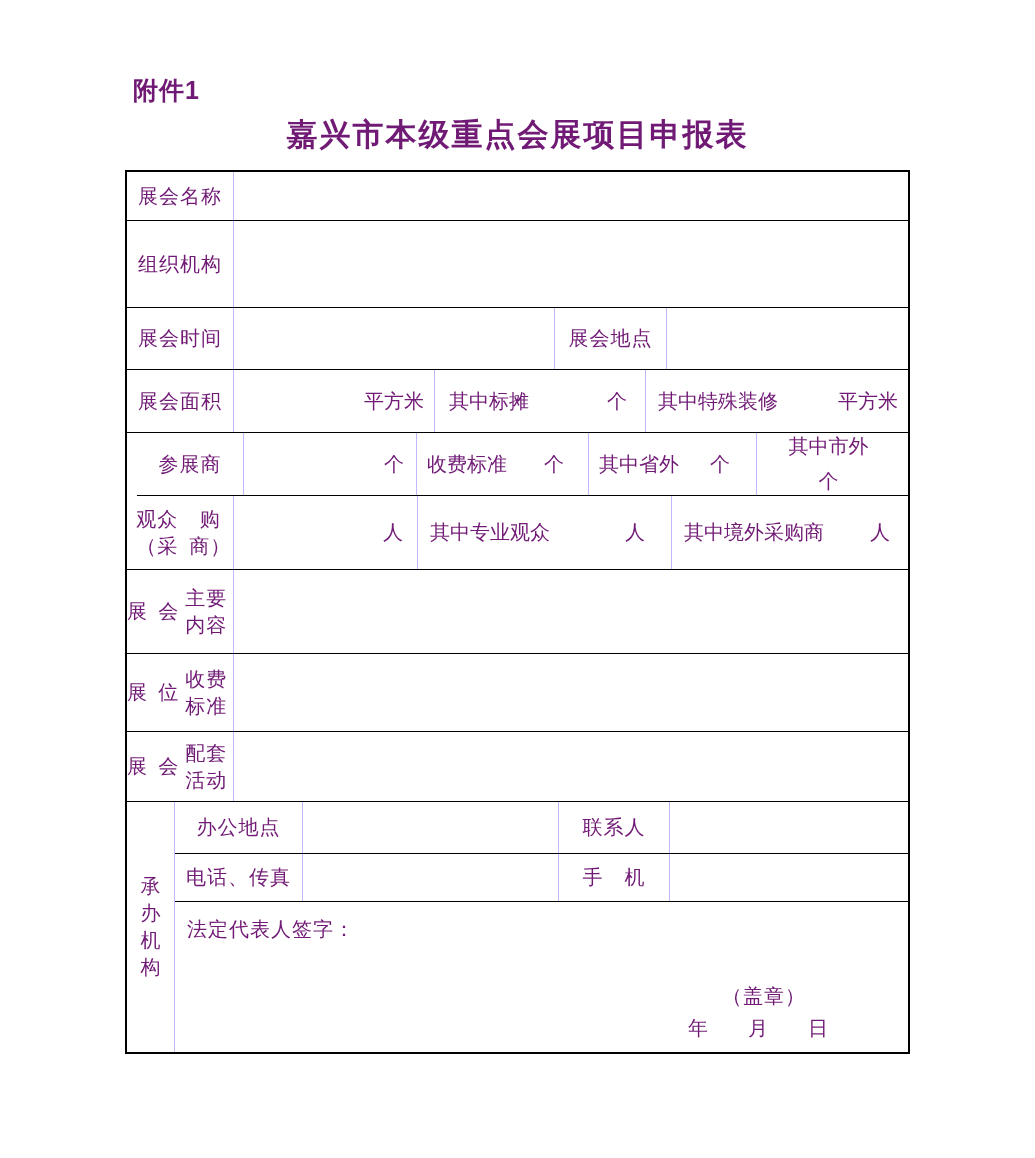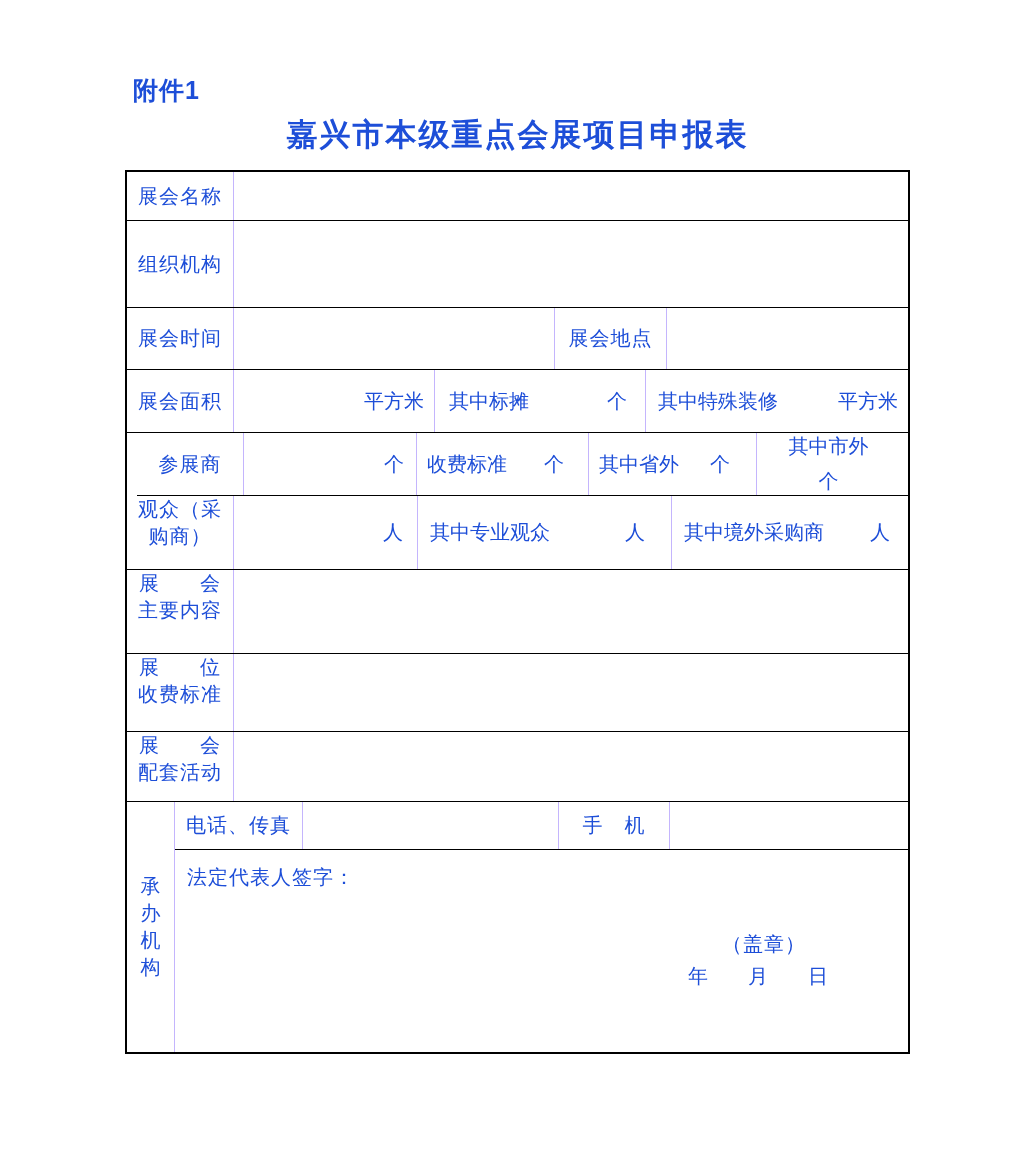--- a/index.html
+++ b/index.html
@@ -2,21 +2,21 @@
 <html><head>
 <meta charset="utf-8">
 <style>
   html, body { margin: 0; padding: 0; background: #ffffff; }
   #page {
     position: relative;
     width: 1035px;
     height: 1158px;
     background: #ffffff;
     font-family: "Liberation Serif", "DejaVu Serif", serif;
-    color: #1d4ed8;
+    color: #701a75;
     overflow: hidden;
   }
   .attachment {
     position: absolute;
     left: 133px;
     top: 74px;
     font-family: "Liberation Sans", "DejaVu Sans", sans-serif;
     font-weight: bold;
     font-size: 25px;
     letter-spacing: 1px;
@@ -45,21 +45,21 @@
   .row:last-child { border-bottom: none; }
   .cell {
     border-right: 1px solid #c4b5fd;
     box-sizing: border-box;
     display: flex;
     align-items: center;
     overflow: hidden;
   }
   .cell:last-child { border-right: none; flex: 1; }
   .lab { justify-content: center; text-align: center; letter-spacing: 1px; }
-  .lab2 { flex-direction: column; justify-content: flex-start; line-height: 27px; }
+  .lab2 { flex-direction: row; justify-content: flex-start; line-height: 27px; }
   .unit-right { justify-content: flex-end; }
   .between { justify-content: space-between; }
   .just-line { display: flex; justify-content: space-between; width: 82px; margin: 0 auto; }
   .vlab {
     flex-direction: column;
     justify-content: center;
     text-align: center;
     line-height: 27px;
     letter-spacing: 0;
   }
@@ -183,20 +183,26 @@
     </div>
 
     <div class="row" style="height:250px;">
       <div class="cell lab vlab" style="width:48px;">
         <span>承</span>
         <span>办</span>
         <span>机</span>
         <span>构</span>
       </div>
       <div class="inner-col">
+        <div class="row" style="height:52px;">
+          <div class="cell lab" style="width:128px;">办公地点</div>
+          <div class="cell" style="width:256px;"></div>
+          <div class="cell lab" style="width:111px;">联系人</div>
+          <div class="cell"></div>
+        </div>
         <div class="row" style="height:48px;">
           <div class="cell lab" style="width:128px;">电话、传真</div>
           <div class="cell" style="width:256px;"></div>
           <div class="cell lab" style="width:111px;">手　机</div>
           <div class="cell"></div>
         </div>
         <div class="row" style="height:150px;">
           <div class="cell sign-cell">
             <span class="sign-label">法定代表人签字：</span>
             <span class="seal">（盖章）</span>

